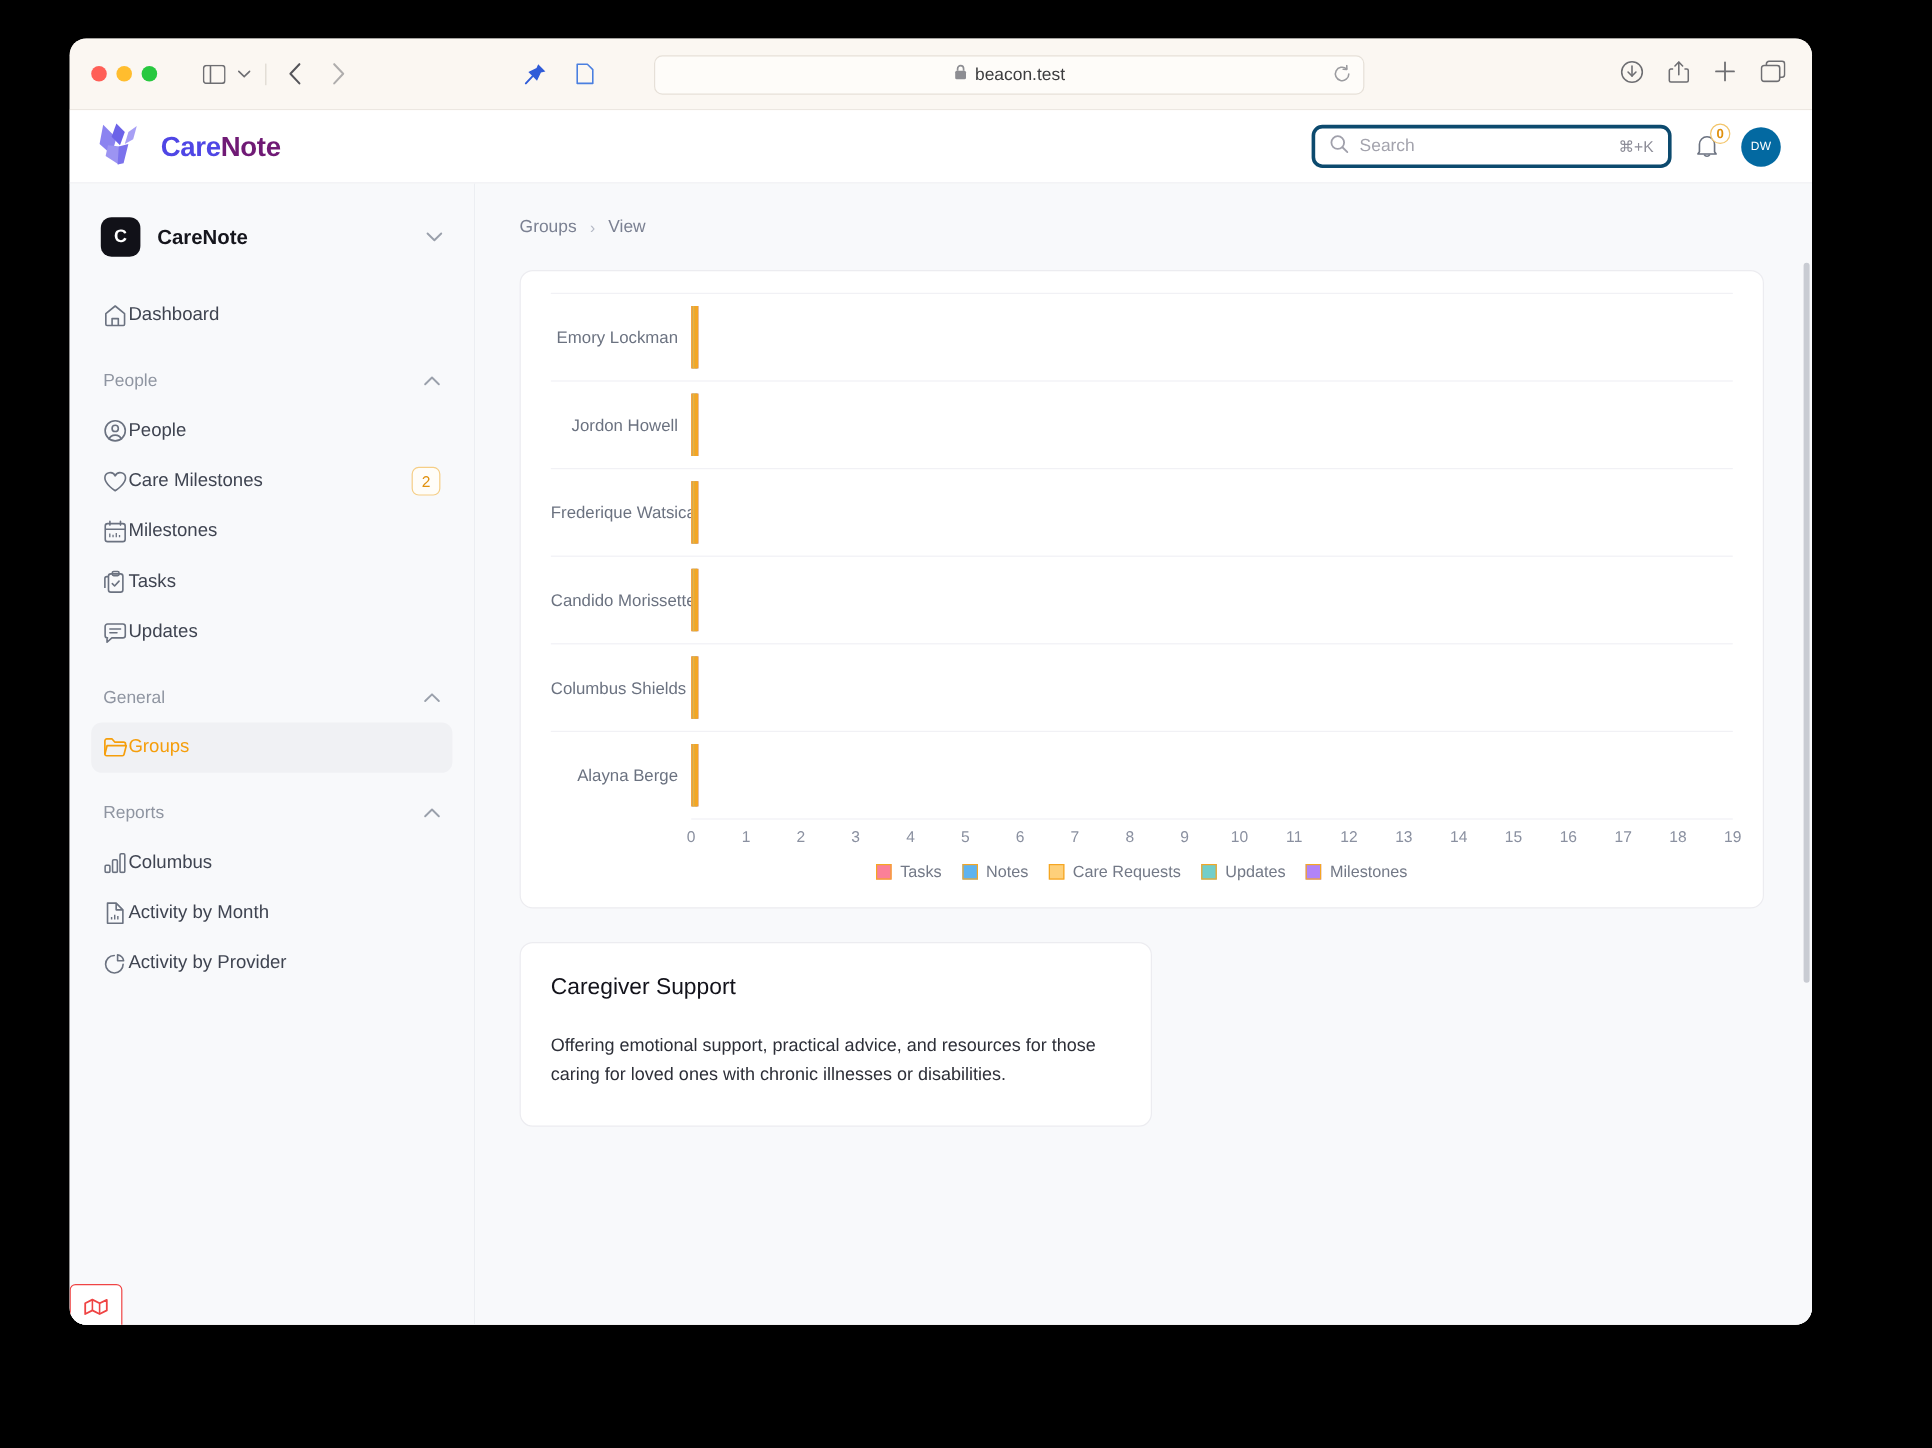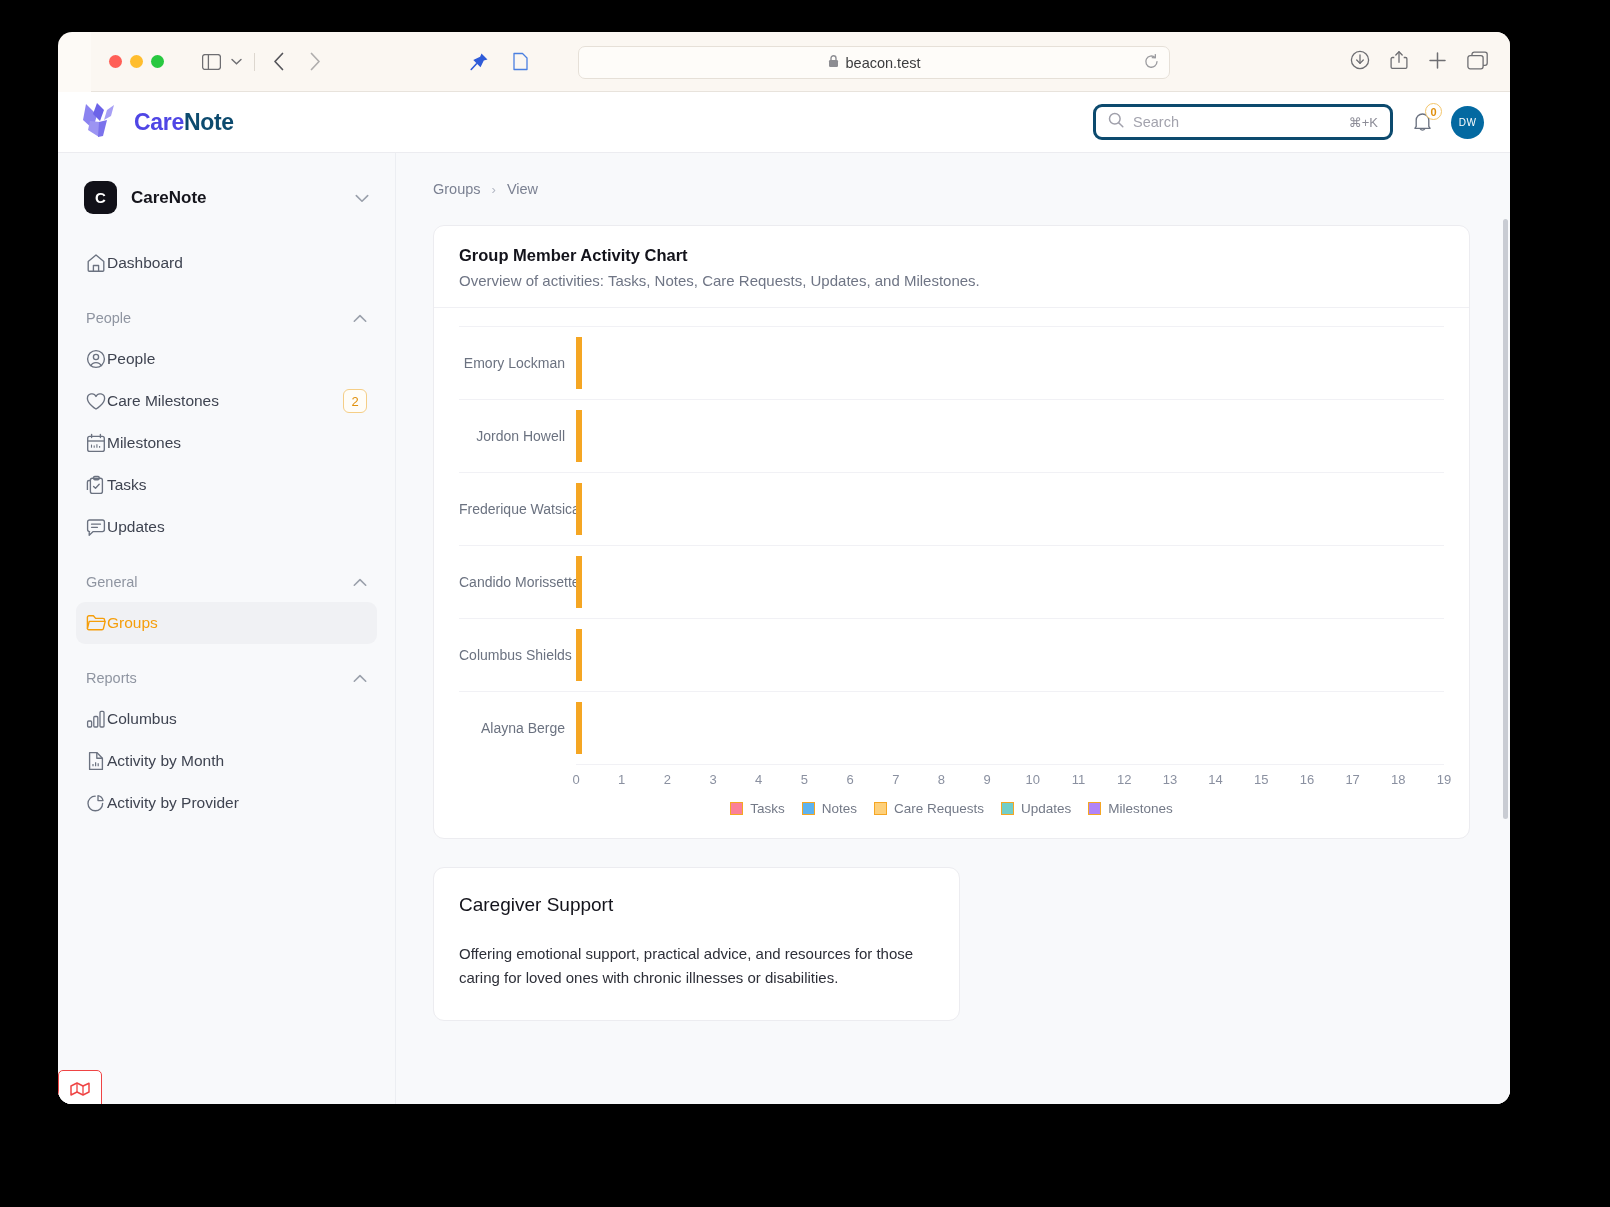--- a/index.html
+++ b/index.html
@@ -16,21 +16,20 @@
   }
   
   .window {
     position: absolute;
     left: 58px; top: 32px;
     width: 1452px; height: 1072px;
     background: #fdfaf6;
     border-radius: 14px;
     overflow: hidden;
     box-shadow: 0 22px 60px rgba(0,0,0,.55);
-    padding-left: 33px;
   }
   .titlebar {
     height: 60px;
     background: #fbf7f2;
     display: flex; align-items: center;
     padding: 0 18px;
     position: relative;
     border-bottom: 1px solid #e8e3dc;
   }
   .traffic { display: flex; gap: 8px; align-items: center; margin-right: 16px; }
@@ -69,21 +68,21 @@
     height: 61px;
     background: #ffffff;
     border-bottom: 1px solid #ececf0;
     display: flex; align-items: center;
     padding: 0 26px 0 22px;
     flex: none;
   }
   .brand { display: flex; align-items: center; gap: 10px; }
   .brand-text { font-size: 23px; font-weight: 700; letter-spacing: -0.3px; }
   .brand-text .a { color: #4f46e5; }
-  .brand-text .b { color: #0c4a6e; }
+  .brand-text .b { color: #701a75; }
 
   .topbar-right { margin-left: auto; display: flex; align-items: center; gap: 16px; }
   .search-box {
     width: 300px; height: 36px;
     border: 3px solid #0c4a6e;
     border-radius: 9px;
     display: flex; align-items: center;
     padding: 0 12px; gap: 9px;
     background: #fff;
   }
@@ -542,24 +541,20 @@
         </div>
 
         <div class="main">
           <div class="crumbs">
             <span>Groups</span>
             <span class="sep-ic">›</span>
             <span>View</span>
           </div>
 
           <div class="card">
-            <div class="card-head">
-              <div class="card-title">Group Member Activity Chart</div>
-              <div class="card-sub">Overview of activities: Tasks, Notes, Care Requests, Updates, and Milestones.</div>
-            </div>
             <div class="card-body">
               <div class="chart">
                 <div class="chart-rows" id="chart-rows">
                     <div class="chart-row">
                       <div class="row-label">Emory Lockman</div>
                       <div class="row-track">
                         <div class="bar">
                           <div class="seg" title="Tasks: 4" style="width: 21.0526%; background: rgb(251, 128, 152); border-color: rgb(245, 166, 35);"></div>
                           <div class="seg" title="Notes: 6" style="width: 31.5789%; background: rgb(94, 179, 239); border-color: rgb(245, 166, 35);"></div>
                           <div class="seg" title="Care Requests: 3" style="width: 15.7895%; background: rgb(254, 208, 122); border-color: rgb(245, 166, 35);"></div>

